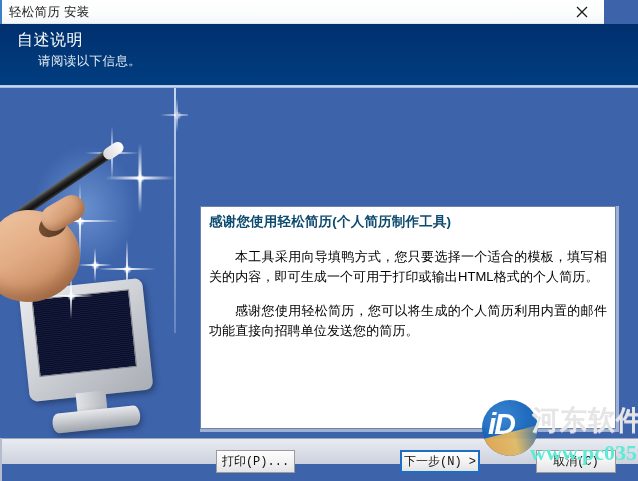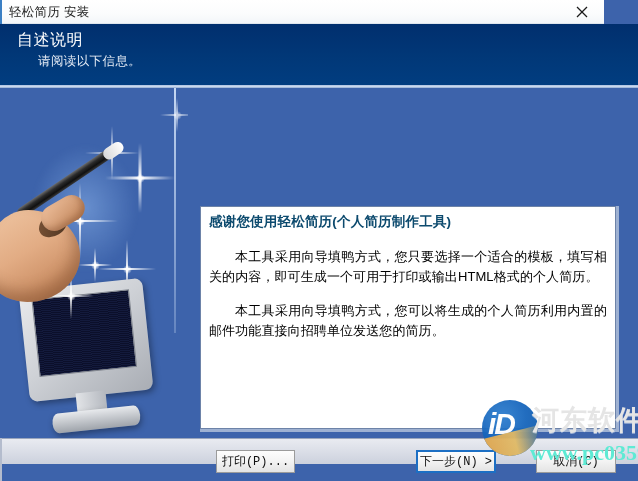--- a/index.html
+++ b/index.html
@@ -355,21 +355,21 @@
     color: #101010;
     display: flex;
     align-items: center;
     justify-content: center;
     cursor: default;
     white-space: nowrap;
     letter-spacing: 0px;
   }
   .btn.print  { left: 216px; width: 79px; }
   .btn.back   { left: 336px; width: 80px; }
-  .btn.next   { left: 416px; width: 80px;
+  .btn.next   { left: 400px; width: 80px;
                 border: 2px solid #1c6fc4; }
   .btn.cancel { left: 536px; width: 80px; }
 
   
   .footer-left-cap {
     position: absolute;
     left: 0; top: 438px;
     width: 2px; height: 43px;
     background: #b4bccd;
     z-index: 21;
@@ -441,21 +441,21 @@
       <div class="hand"></div>
       <div class="grip"></div>
       <div class="thumb"></div>
     </div>
 
     <div class="readme-shadow"></div>
     <div class="readme">
       <div class="readme-body">
         <p class="readme-heading">感谢您使用轻松简历(个人简历制作工具)</p>
         <p class="readme-para">本工具采用向导填鸭方式，您只要选择一个适合的模板，填写相关的内容，即可生成一个可用于打印或输出HTML格式的个人简历。</p>
-        <p class="readme-para">本工具采用向导填鸭方式，您可以将生成的个人简历利用内置的邮件功能直接向招聘单位发送您的简历。</p>
+        <p class="readme-para">感谢您使用轻松简历，您可以将生成的个人简历利用内置的邮件功能直接向招聘单位发送您的简历。</p>
       </div>
     </div>
   </div>
 
   <div class="footer">
     <div class="btn print">打印(P)...</div>
     <div class="btn next">下一步(N) &gt;</div>
     <div class="btn cancel">取消(C)</div>
   </div>
   <div class="footer-left-cap"></div>

